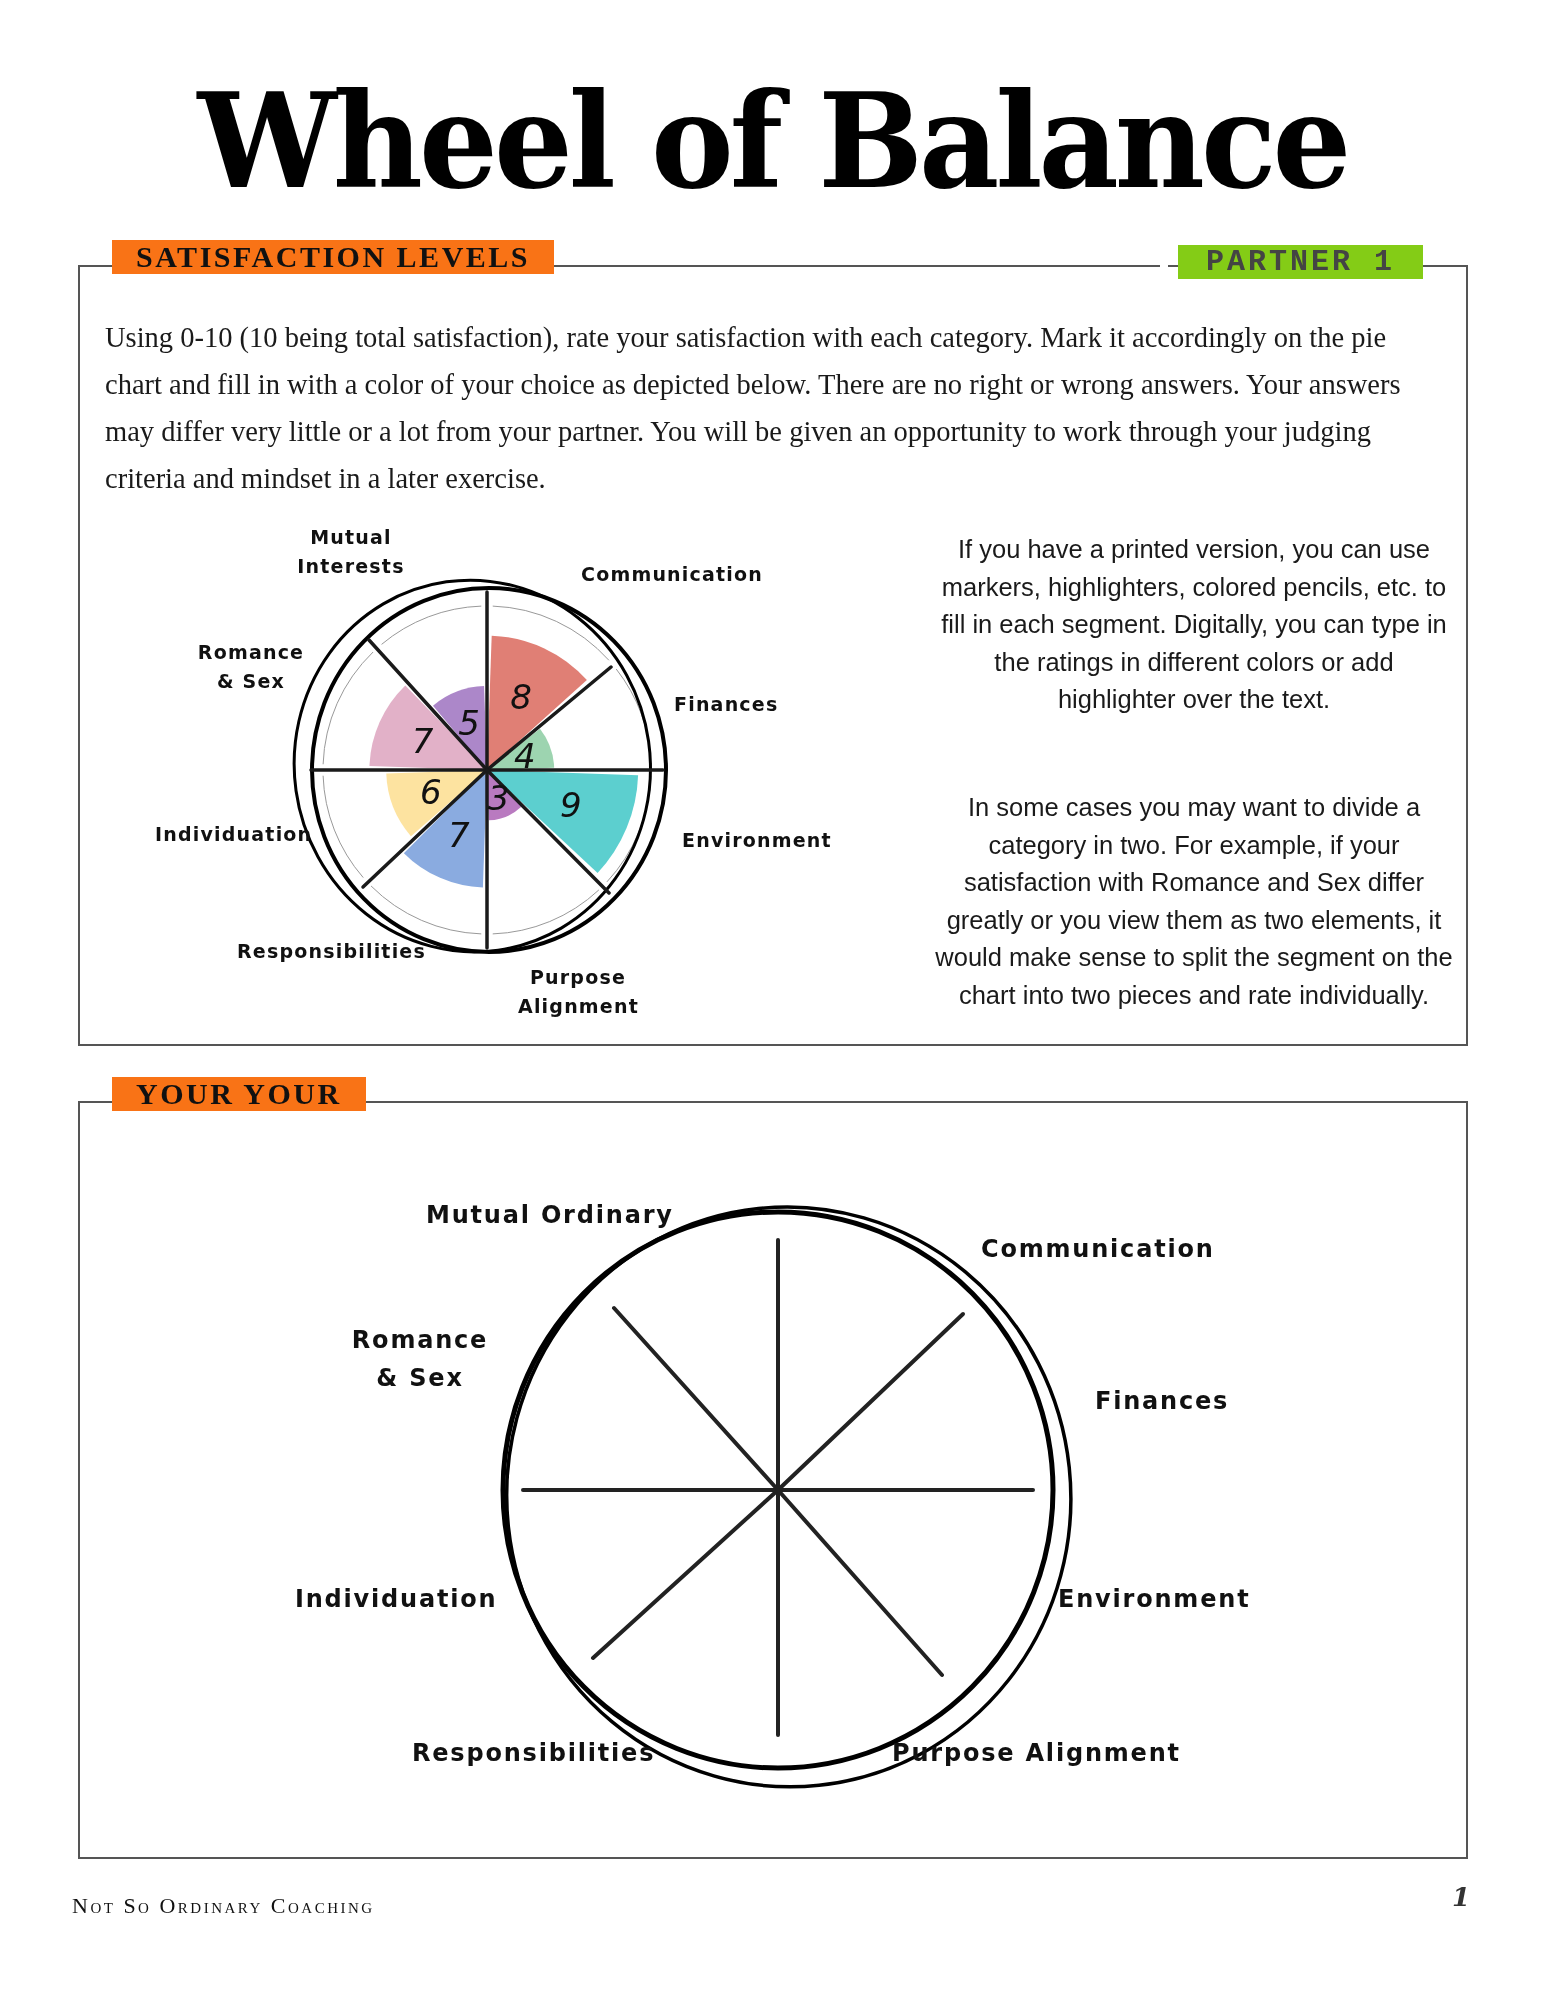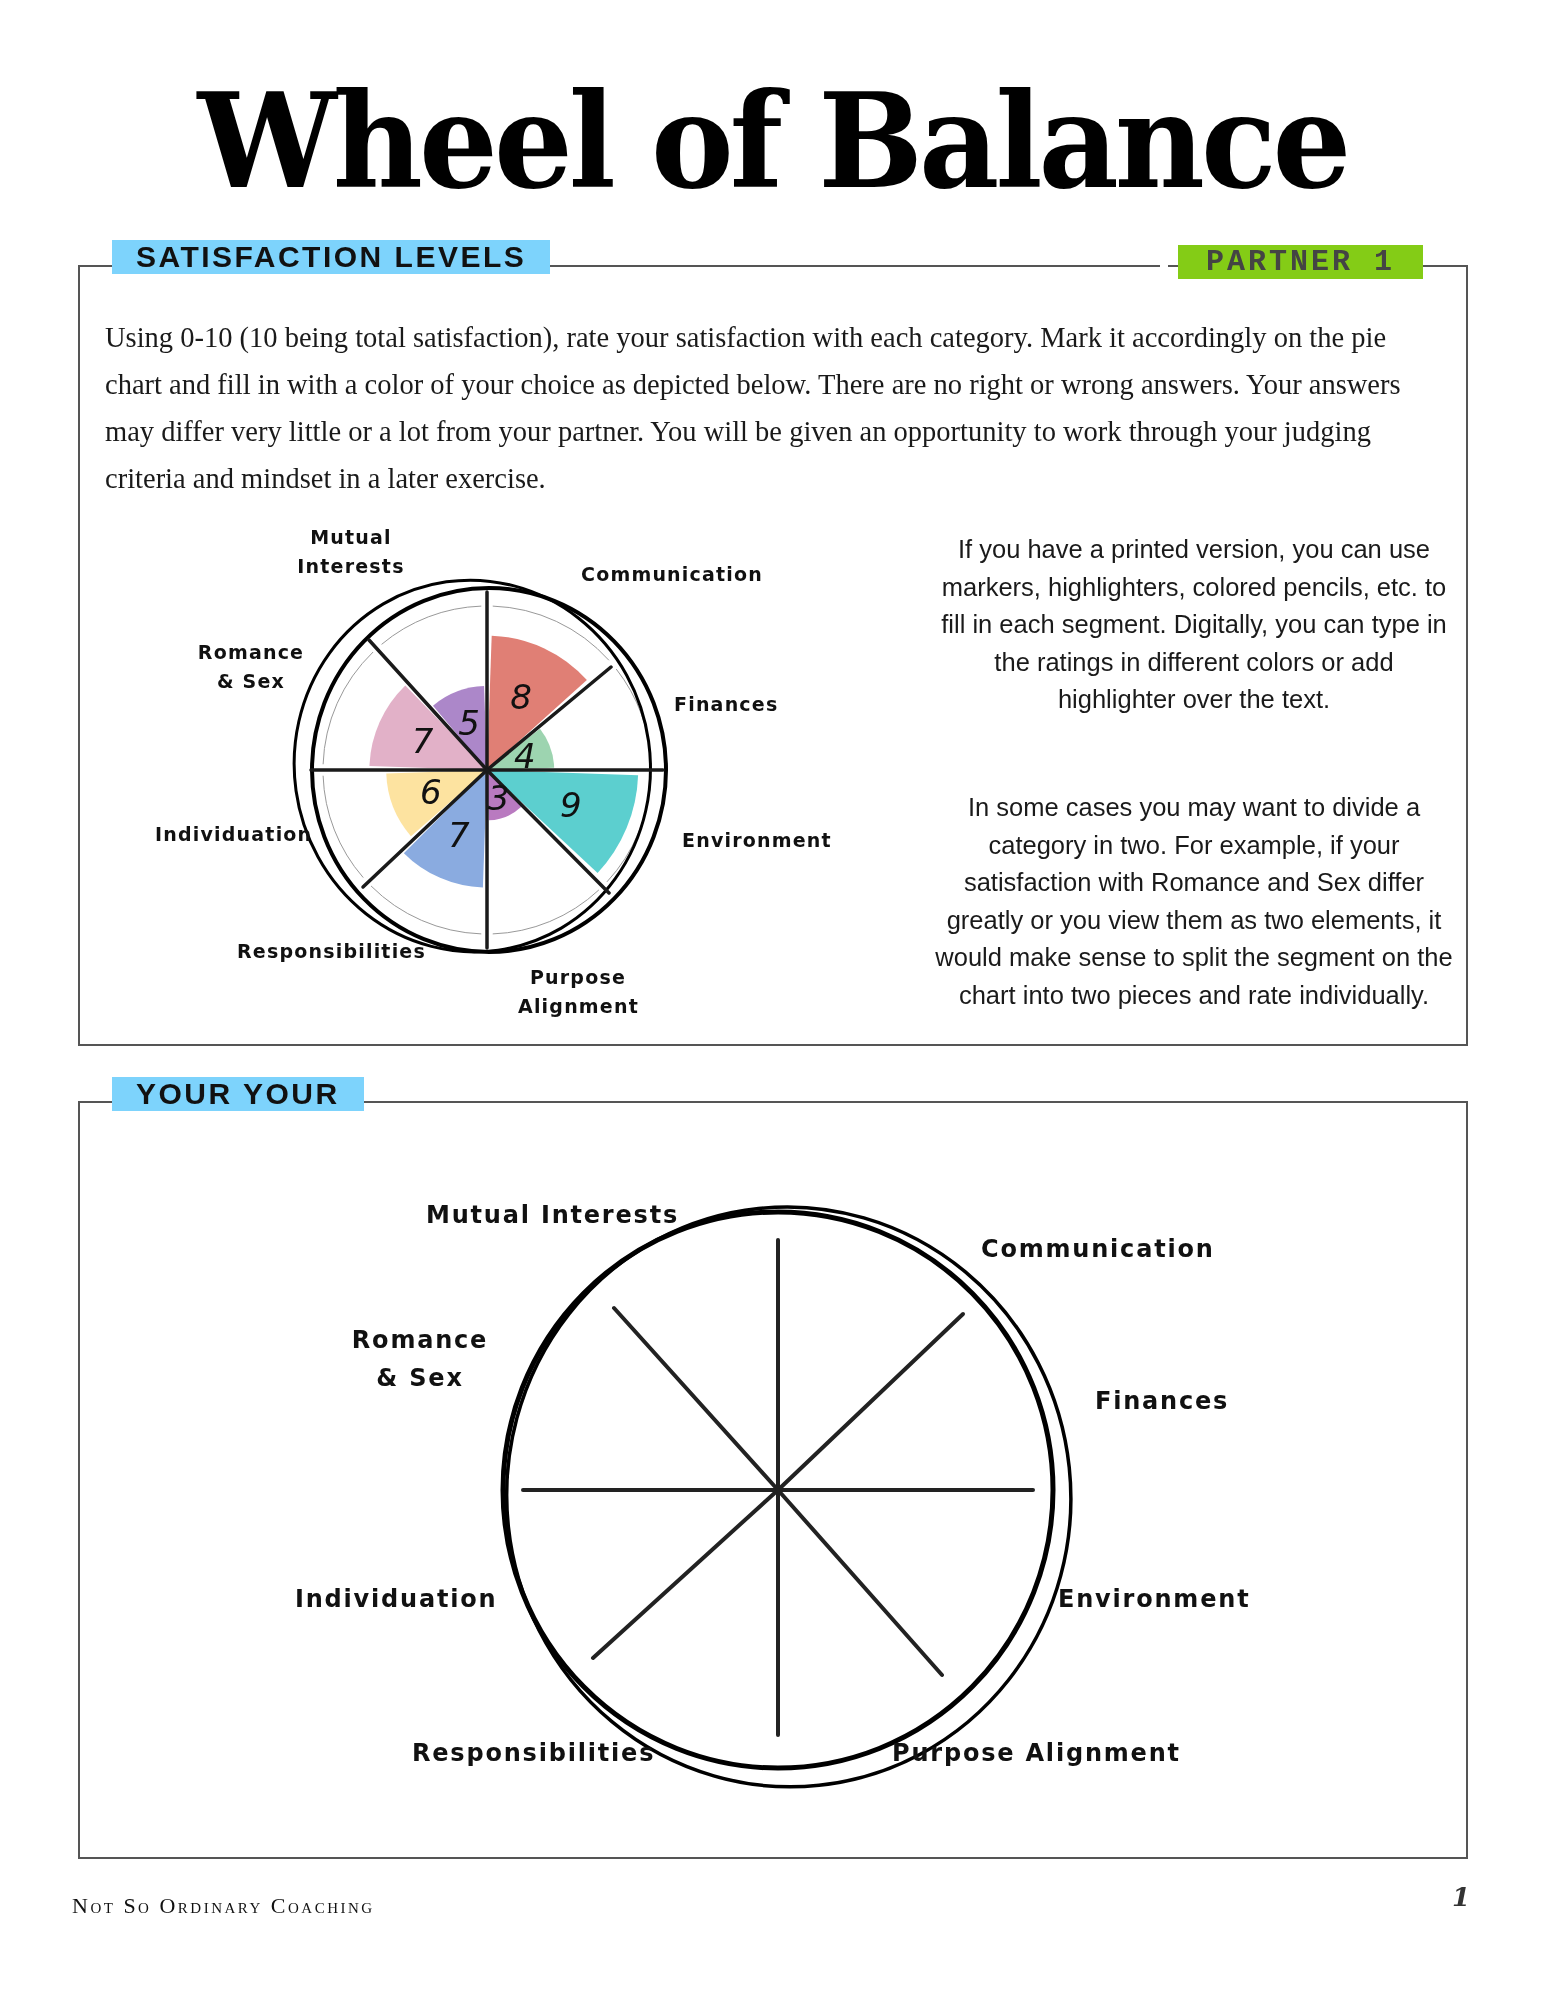--- a/index.html
+++ b/index.html
@@ -6,22 +6,22 @@
   body { width: 1545px; height: 2000px; position: relative; overflow: hidden; color: #111; }
   .abs { position: absolute; }
   .title {
     left: 0; width: 1545px; top: 62px; text-align: center;
     font-family: "DejaVu Serif", serif; font-weight: bold;
     font-size: 124px; letter-spacing: -4px; line-height: 160px; color: #000;
     transform: scaleY(1.05);
   }
   .box { border: 2px solid #555; box-sizing: border-box; }
   .box-label {
-    font-family: Liberation Sans, sans-serif; font-weight: bold;
-    font-size: 30px; letter-spacing: 2.5px; background: #7dd3fc; padding: 0 24px; color: #111;
+    font-family: Liberation Serif, serif; font-weight: bold;
+    font-size: 30px; letter-spacing: 2.5px; background: #f97316; padding: 0 24px; color: #111;
   }
   .partner-label {
     font-family: Liberation Mono, monospace; font-weight: bold; font-size: 30px;
     letter-spacing: 3px; color: #444; background: #84cc16; padding: 0 28px;
   }
   .intro {
     left: 105px; width: 1335px; top: 314px; 
     font-family: "Liberation Serif", serif; font-size: 28.5px; line-height: 47px; color: #1a1a1a;
   }
   .side-text {
@@ -135,21 +135,21 @@
     <line x1="0" y1="0" x2="0" y2="245"></line>
     <line x1="0" y1="0" x2="-255" y2="0"></line>
     <line x1="0" y1="0" x2="255" y2="0"></line>
     <line x1="0" y1="0" x2="185" y2="-176"></line>
     <line x1="0" y1="0" x2="-164" y2="-182"></line>
     <line x1="0" y1="0" x2="-185" y2="168"></line>
     <line x1="0" y1="0" x2="164" y2="185"></line>
   </g>
 </svg>
 
-<div class="abs wlabel big" style="left:426px; top:1196px;">Mutual Interests</div>
+<div class="abs wlabel big" style="left:426px; top:1196px;">Mutual Ordinary</div>
 <div class="abs wlabel big" style="left:981px; top:1230px;">Communication</div>
 <div class="abs wlabel big" style="left:350px; top:1321px; width:140px;">
   <div>Romance</div>
   <div>&amp; Sex</div>
 </div>
 <div class="abs wlabel big" style="left:1095px; top:1382px;">Finances</div>
 <div class="abs wlabel big" style="left:295px; top:1580px;">Individuation</div>
 <div class="abs wlabel big" style="left:1058px; top:1580px;">Environment</div>
 <div class="abs wlabel big" style="left:412px; top:1734px;">Responsibilities</div>
 <div class="abs wlabel big" style="left:892px; top:1734px;">Purpose Alignment</div>

